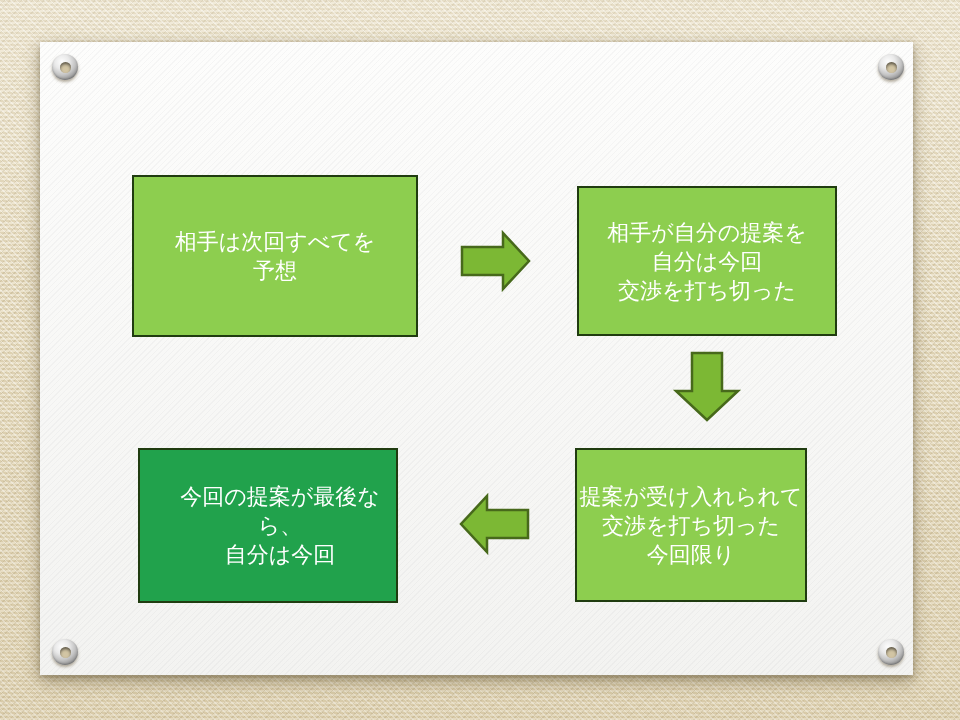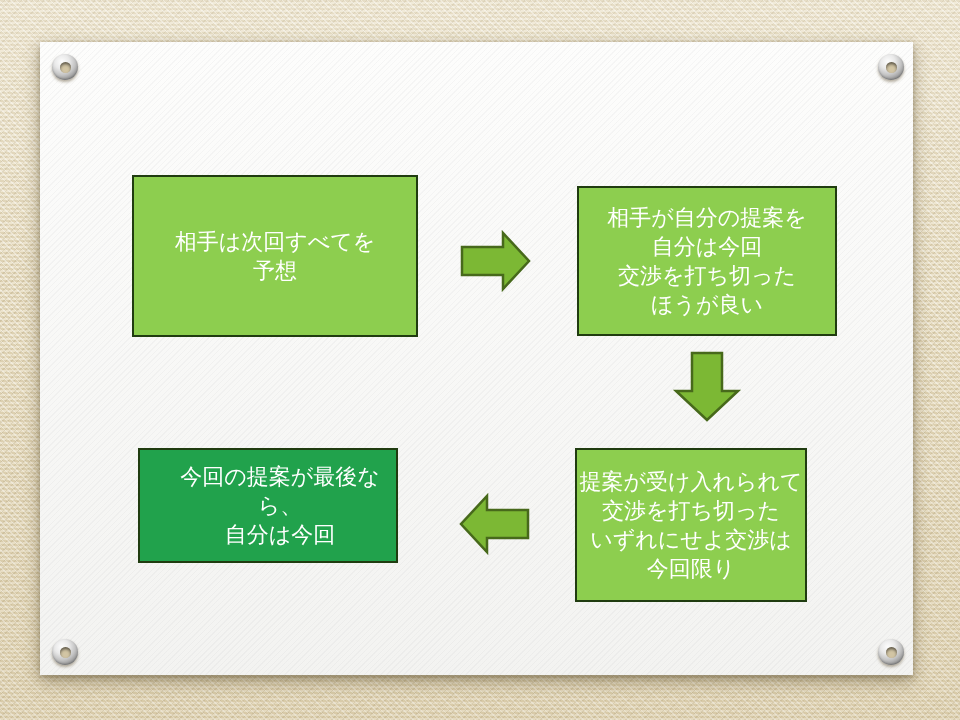--- a/index.html
+++ b/index.html
@@ -44,21 +44,21 @@
     border:2px solid var(--box-border,#203c10);
     background:var(--box-fill,#8dce4f);
     color:var(--text-color,#ffffff);
     display:flex;flex-direction:column;align-items:center;justify-content:center;
     text-align:center;font-size:22px;line-height:29px;
   }
   .flow-box.accent{background:var(--box-fill-accent,#21a24c);}
   .box-1{left:124px;top:175px;width:286px;height:162px;margin-left:8px;}
   .box-2{left:577px;top:175px;width:260px;height:150px;margin-top:11px;}
   .box-3{left:575px;top:448px;width:232px;height:154px;}
-  .box-4{left:138px;top:448px;width:260px;height:115px;padding-left:24px;}
+  .box-4{left:138px;top:448px;width:260px;height:155px;padding-left:24px;}
   .arrows-layer{position:absolute;left:0;top:0;width:960px;height:720px;pointer-events:none;}
   .arrow{
     fill:var(--arrow-fill,#7cb834);
     stroke:var(--arrow-border,#47691b);
     stroke-width:2.5;stroke-linejoin:miter;
   }
 </style>
 </head>
 <body>
 
@@ -81,27 +81,25 @@
 
   <div class="flow-box box-1">
     <span>相手は次回すべてを</span>
     <span>予想</span>
   </div>
 
   <div class="flow-box box-2">
     <span>相手が自分の提案を</span>
     <span>自分は今回</span>
     <span>交渉を打ち切った</span>
-    <span>ほうが良い</span>
   </div>
 
   <div class="flow-box box-3">
     <span>提案が受け入れられて</span>
     <span>交渉を打ち切った</span>
-    <span>いずれにせよ交渉は</span>
     <span>今回限り</span>
   </div>
 
   <div class="flow-box box-4 accent">
     <span>今回の提案が最後なら、</span>
     <span>自分は今回</span>
   </div>
 
   <svg class="arrows-layer" viewBox="0 0 960 720" xmlns="http://www.w3.org/2000/svg">
     <polygon class="arrow" points="462,247 503,247 503,233 529,261 503,289 503,275 462,275"></polygon>

